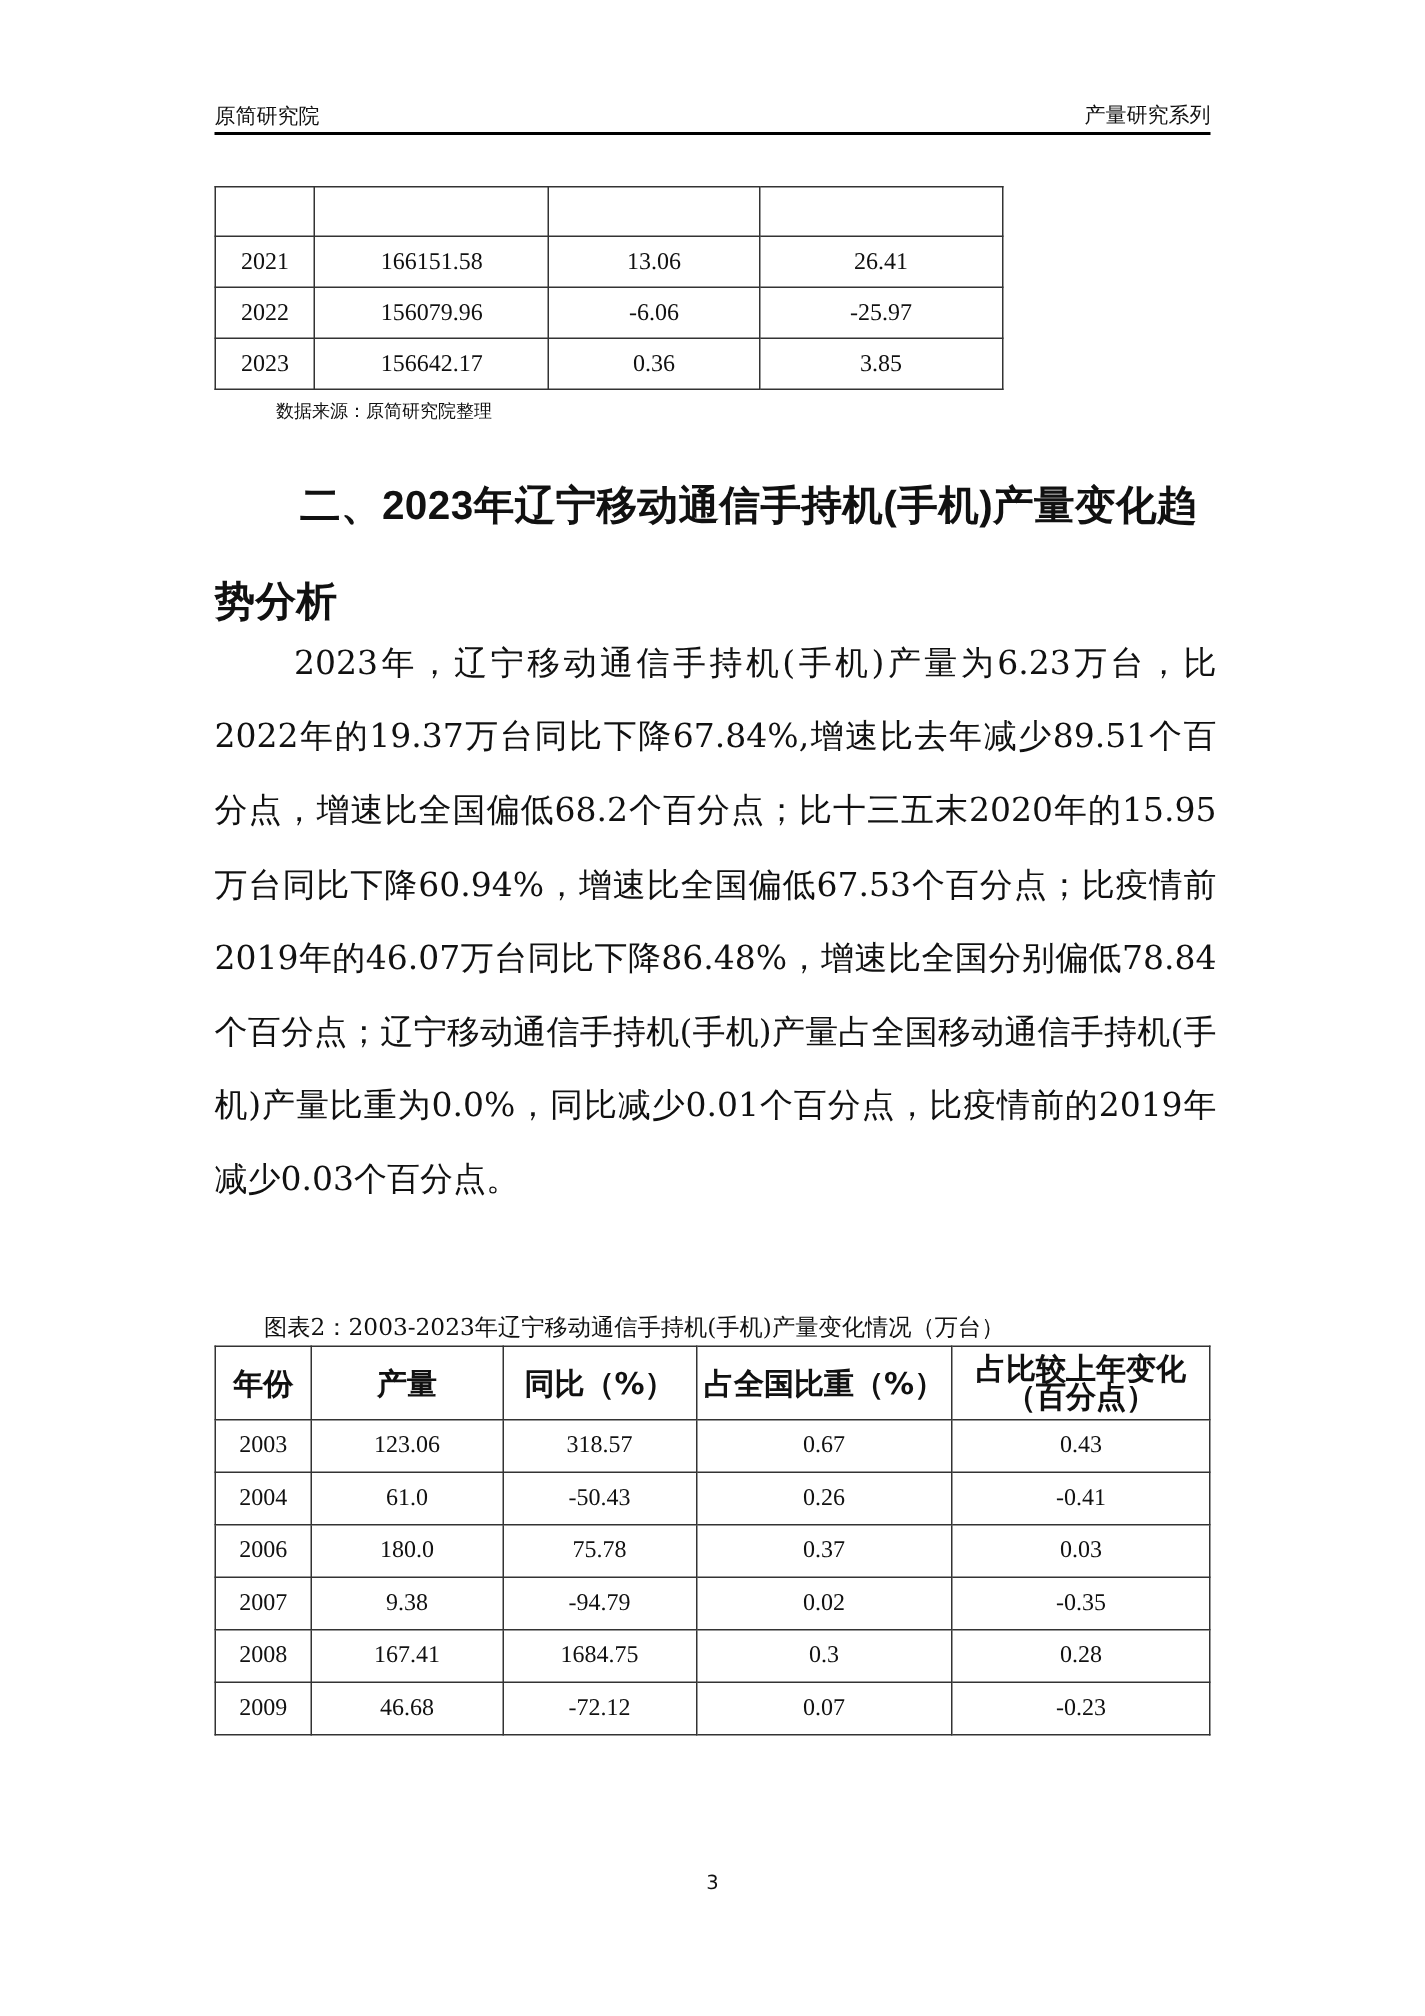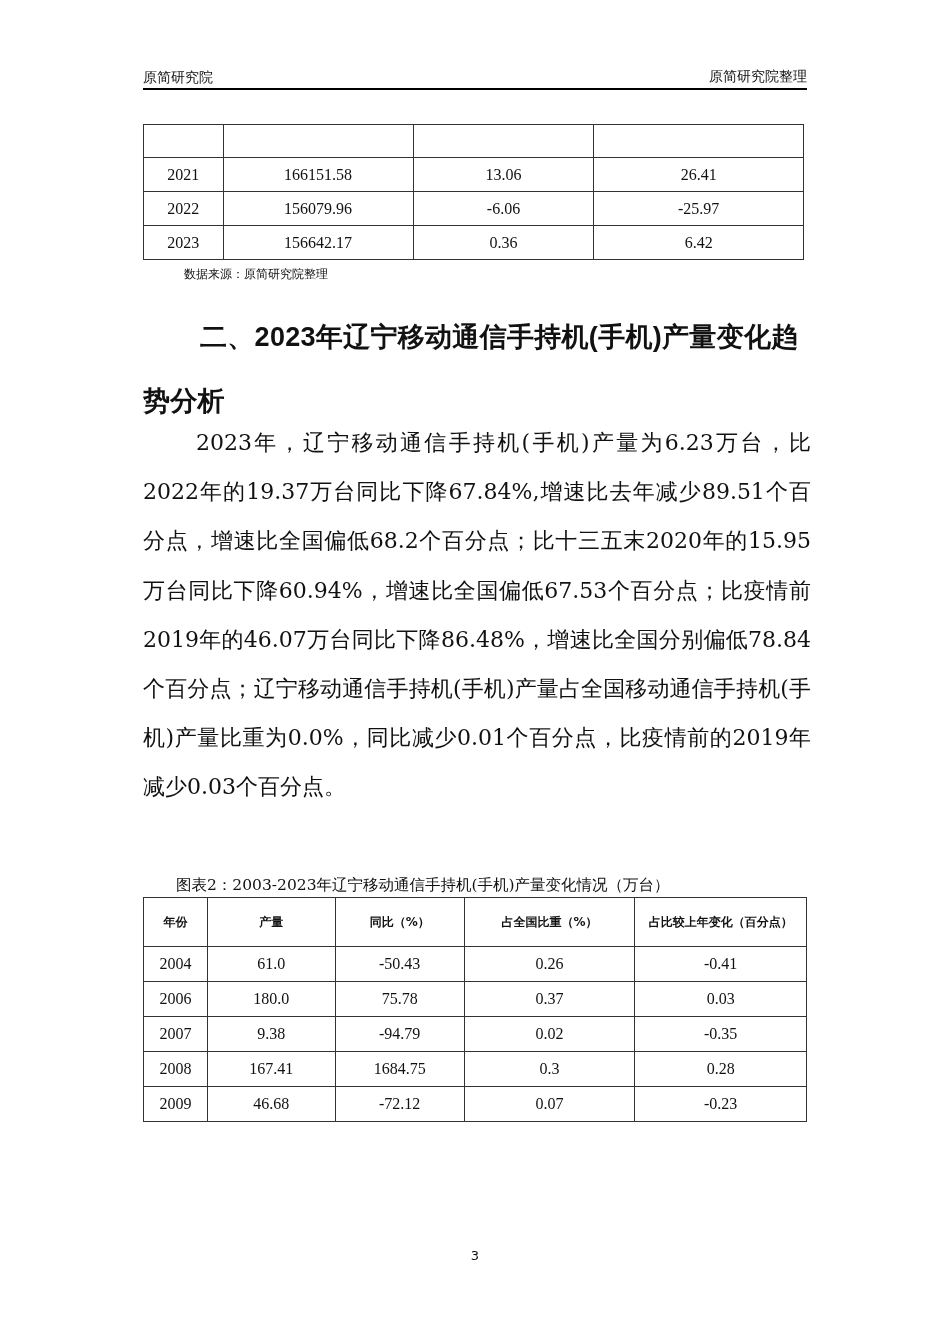--- a/index.html
+++ b/index.html
@@ -7,55 +7,55 @@
          font-family: "DejaVu Serif", "Liberation Serif", serif; color: #111; }
   .header { position: absolute; left: 143px; top: 66px; width: 664px; height: 22px;
             font-family: "DejaVu Sans", "Liberation Sans", sans-serif; font-size: 14px; }
   .header .left { position: absolute; left: 0; top: 3px; }
   .header .right { position: absolute; right: 0; top: 2px; }
   .header-rule { position: absolute; left: 143px; top: 88px; width: 664px; height: 2px; background: #000; }
 
   table { border-collapse: collapse; position: absolute; }
   td, th { border: 1px solid #333; text-align: center; padding: 0; }
 
-  #table1 { left: 143px; top: 124px; width: 661px; font-size: 16px;
+  #table1 { left: 143px; top: 124px; width: 526px; font-size: 16px;
             font-family: "Liberation Serif", "DejaVu Serif", serif; }
   #table1 td { height: 33px; }
   #table1 tr.blank td { height: 32px; }
   #table1 col.c1 { width: 80px; } #table1 col.c2 { width: 191px; }
   #table1 col.c3 { width: 182px; } #table1 col.c4 { width: 211px; }
 
   .source { position: absolute; left: 184px; top: 266px; font-size: 12px; }
 
   .section-title { position: absolute; left: 143px; top: 305px; width: 670px;
                    font-family: Liberation Sans, sans-serif; font-weight: bold;
                    font-size: 27px; line-height: 64px; text-indent: 57px; letter-spacing: 0.3px; }
 
   .body-para { position: absolute; left: 143px; top: 418px; width: 668px;
                font-size: 22px; line-height: 49.2px; text-indent: 53px; text-align: justify; }
 
   .caption { position: absolute; left: 176px; top: 875px; font-size: 15.5px; }
 
   #table2 { left: 143px; top: 897px; width: 664px; font-size: 16px;
             font-family: "Liberation Serif", "DejaVu Serif", serif; }
   #table2 th { height: 48px; font-family: "DejaVu Sans", "Liberation Sans", sans-serif;
-               font-weight: bold; font-size: 12px; line-height: 19px; }
+               font-weight: bold; font-size: 20px; line-height: 19px; }
   #table2 td { height: 34px; }
   #table2 col.c1 { width: 64px; } #table2 col.c2 { width: 128px; }
   #table2 col.c3 { width: 129px; } #table2 col.c4 { width: 171px; } #table2 col.c5 { width: 172px; }
 
   .page-number { position: absolute; left: 0; width: 950px; top: 1248px; text-align: center;
                  font-family: "DejaVu Sans", "Liberation Sans", sans-serif; font-size: 13px; }
 </style>
 </head>
 <body>
 
 <div class="header">
   <span class="left">原简研究院</span>
-  <span class="right">原简研究院整理</span>
+  <span class="right">产量研究系列</span>
 </div>
 <div class="header-rule"></div>
 
 <table id="table1">
   <colgroup>
       <col class="c1">
       <col class="c2">
       <col class="c3">
       <col class="c4">
     </colgroup>
@@ -75,21 +75,21 @@
     <tr>
       <td>2022</td>
       <td>156079.96</td>
       <td>-6.06</td>
       <td>-25.97</td>
     </tr>
     <tr>
       <td>2023</td>
       <td>156642.17</td>
       <td>0.36</td>
-      <td>6.42</td>
+      <td>3.85</td>
     </tr>
   </tbody>
 </table>
 
 <div class="source">数据来源：原简研究院整理</div>
 
 <div class="section-title">二、2023年辽宁移动通信手持机(手机)产量变化趋势分析</div>
 
 <div class="body-para">2023年，辽宁移动通信手持机(手机)产量为6.23万台，比2022年的19.37万台同比下降67.84%,增速比去年减少89.51个百分点，增速比全国偏低68.2个百分点；比十三五末2020年的15.95万台同比下降60.94%，增速比全国偏低67.53个百分点；比疫情前2019年的46.07万台同比下降86.48%，增速比全国分别偏低78.84个百分点；辽宁移动通信手持机(手机)产量占全国移动通信手持机(手机)产量比重为0.0%，同比减少0.01个百分点，比疫情前的2019年减少0.03个百分点。</div>
 
@@ -106,20 +106,27 @@
   <thead>
     <tr>
       <th>年份</th>
       <th>产量</th>
       <th>同比（%）</th>
       <th>占全国比重（%）</th>
       <th>占比较上年变化（百分点）</th>
     </tr>
   </thead>
   <tbody>
+    <tr>
+      <td>2003</td>
+      <td>123.06</td>
+      <td>318.57</td>
+      <td>0.67</td>
+      <td>0.43</td>
+    </tr>
     <tr>
       <td>2004</td>
       <td>61.0</td>
       <td>-50.43</td>
       <td>0.26</td>
       <td>-0.41</td>
     </tr>
     <tr>
       <td>2006</td>
       <td>180.0</td>

